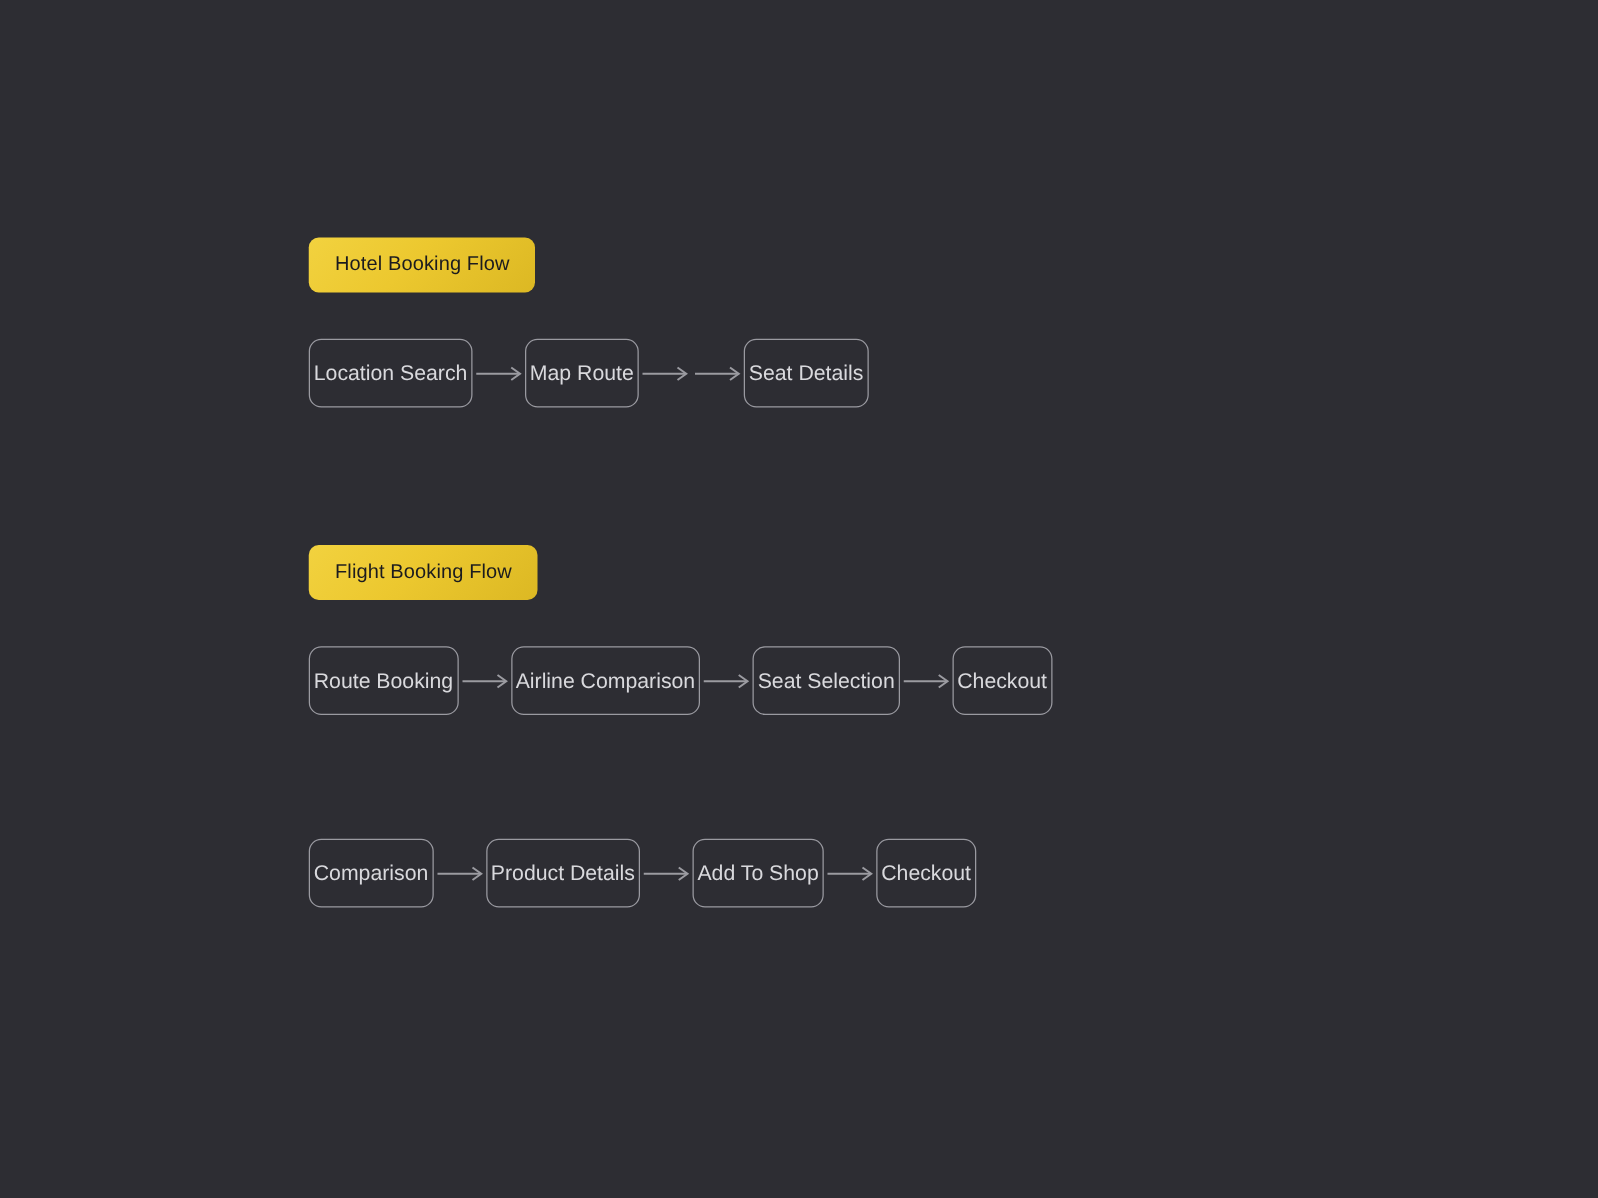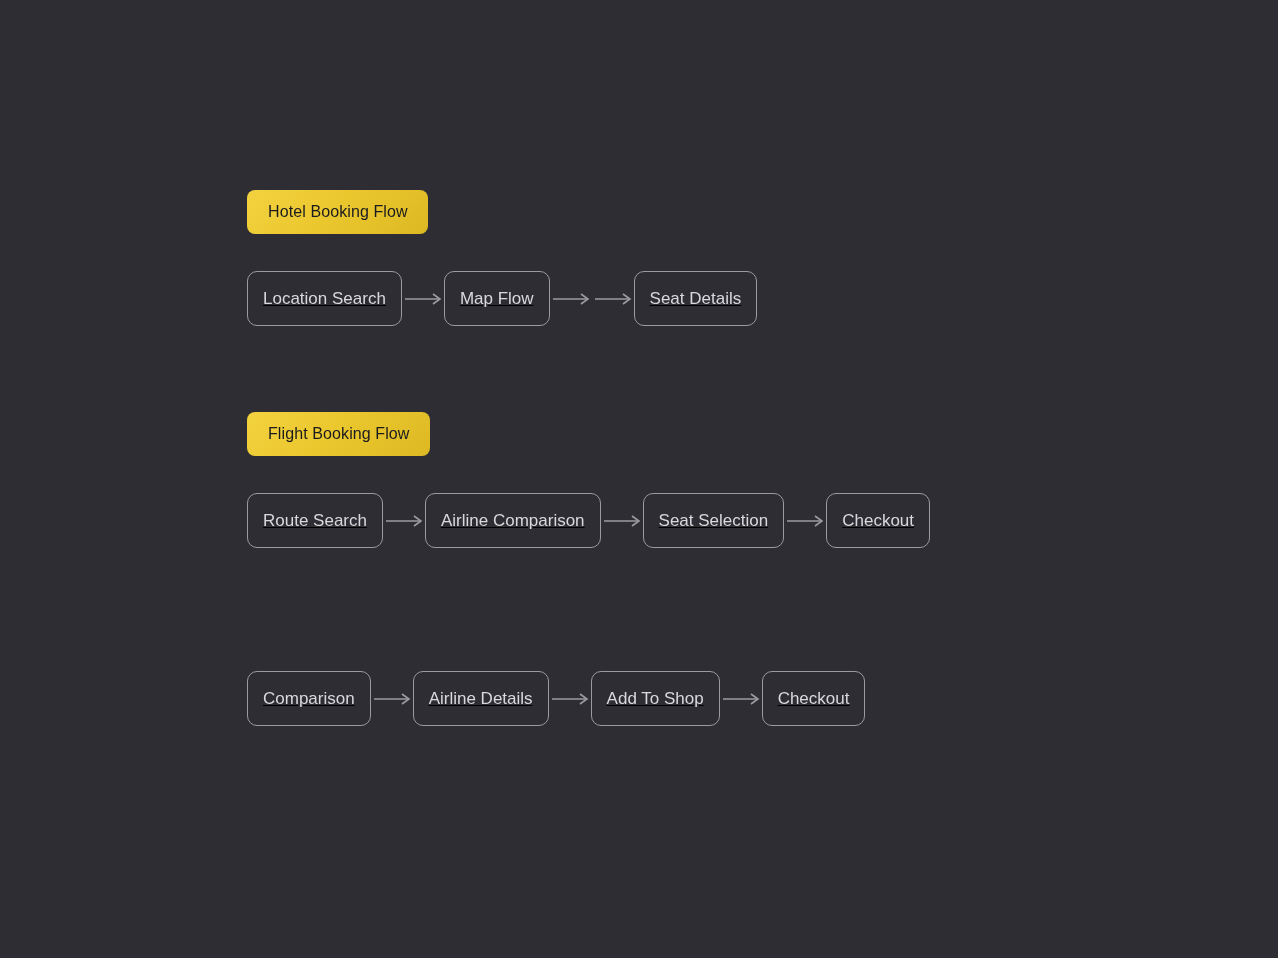--- a/index.html
+++ b/index.html
@@ -16,21 +16,20 @@
 
   #canvas {
     position: relative;
     width: 1278px;
     height: 958px;
   }
 
   .flow-group {
     position: absolute;
     left: 247px;
-    text-decoration: underline;
   }
 
   .flow-label {
     display: inline-block;
     background: linear-gradient(135deg, #f2d23f 0%, #ecc82f 45%, #dcb823 100%);
     color: #1b1b1f;
     font-size: 16px;
     line-height: 1;
     padding: 14px 20px 14px 21px;
     border-radius: 8px;
@@ -49,73 +48,73 @@
     border: 1px solid #9a9aa1;
     border-radius: 10px;
     background: #2d2d33;
     color: #d9d9dd;
     font-size: 17px;
     line-height: 1;
     height: 55px;
     display: flex;
     align-items: center;
     justify-content: center;
-    padding: 0 15px;
+    padding: 0 3px;
     box-sizing: border-box;
     white-space: nowrap;
   }
 
   .flow-arrow {
     flex: 0 0 auto;
     width: 42px;
     height: 14px;
     display: block;
   }
   .flow-arrow line,
   .flow-arrow polyline {
     stroke: #9b9ba1;
     stroke-width: 1.6;
     fill: none;
   }
 
   
   #group-hotel  { top: 190px; }
-  #group-flight { top: 412px; }
+  #group-flight { top: 436px; }
   #group-shop   { top: 634px; }
 </style>
 </head>
 <body>
 
 <div id="canvas">
 
   <div class="flow-group" id="group-hotel">
     <div class="flow-label">Hotel Booking Flow</div>
     <div class="flow-row">
       <div class="flow-node">Location Search</div>
       <svg class="flow-arrow" viewBox="0 0 42 14">
         <line x1="3" y1="7" x2="37" y2="7"></line>
         <polyline points="31,2 38,7 31,12"></polyline>
       </svg>
-      <div class="flow-node">Map Flow</div>
+      <div class="flow-node">Map Route</div>
       <svg class="flow-arrow" viewBox="0 0 42 14">
         <line x1="3" y1="7" x2="37" y2="7"></line>
         <polyline points="31,2 38,7 31,12"></polyline>
       </svg>
       <svg class="flow-arrow" viewBox="0 0 42 14">
         <line x1="3" y1="7" x2="37" y2="7"></line>
         <polyline points="31,2 38,7 31,12"></polyline>
       </svg>
       <div class="flow-node">Seat Details</div>
     </div>
   </div>
 
   <div class="flow-group" id="group-flight">
     <div class="flow-label">Flight Booking Flow</div>
     <div class="flow-row">
-      <div class="flow-node">Route Search</div>
+      <div class="flow-node">Route Booking</div>
       <svg class="flow-arrow" viewBox="0 0 42 14">
         <line x1="3" y1="7" x2="37" y2="7"></line>
         <polyline points="31,2 38,7 31,12"></polyline>
       </svg>
       <div class="flow-node">Airline Comparison</div>
       <svg class="flow-arrow" viewBox="0 0 42 14">
         <line x1="3" y1="7" x2="37" y2="7"></line>
         <polyline points="31,2 38,7 31,12"></polyline>
       </svg>
       <div class="flow-node">Seat Selection</div>
@@ -127,21 +126,21 @@
     </div>
   </div>
 
   <div class="flow-group" id="group-shop">
     <div class="flow-row">
       <div class="flow-node">Comparison</div>
       <svg class="flow-arrow" viewBox="0 0 42 14">
         <line x1="3" y1="7" x2="37" y2="7"></line>
         <polyline points="31,2 38,7 31,12"></polyline>
       </svg>
-      <div class="flow-node">Airline Details</div>
+      <div class="flow-node">Product Details</div>
       <svg class="flow-arrow" viewBox="0 0 42 14">
         <line x1="3" y1="7" x2="37" y2="7"></line>
         <polyline points="31,2 38,7 31,12"></polyline>
       </svg>
       <div class="flow-node">Add To Shop</div>
       <svg class="flow-arrow" viewBox="0 0 42 14">
         <line x1="3" y1="7" x2="37" y2="7"></line>
         <polyline points="31,2 38,7 31,12"></polyline>
       </svg>
       <div class="flow-node">Checkout</div>

